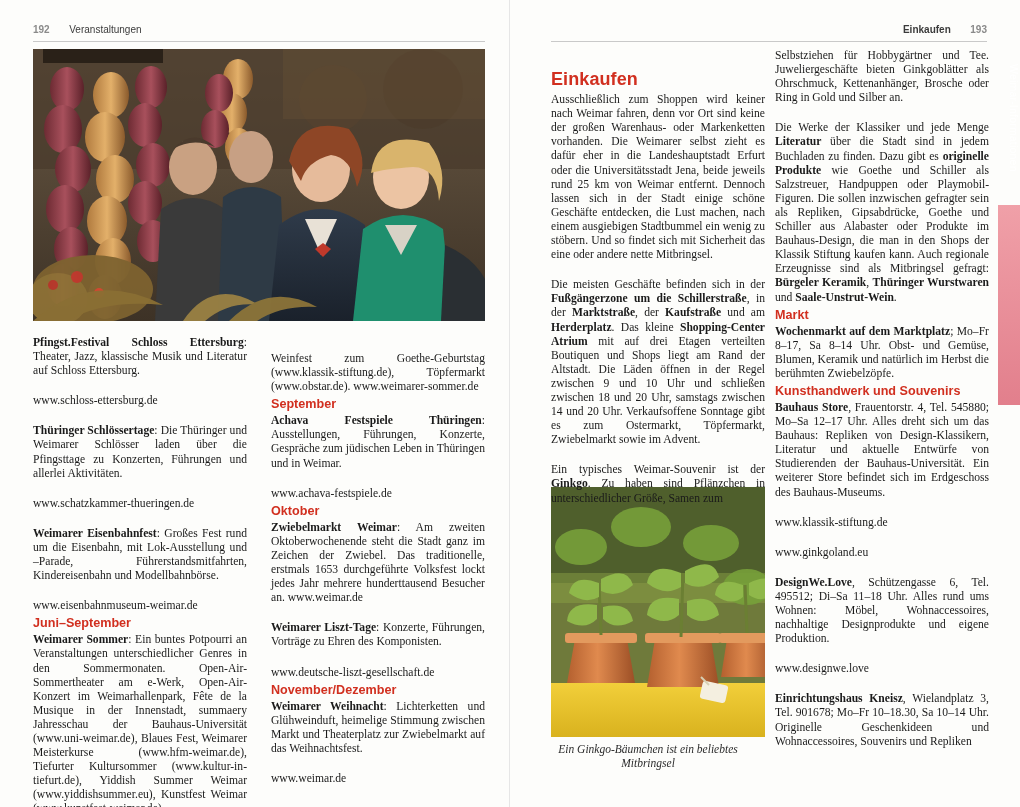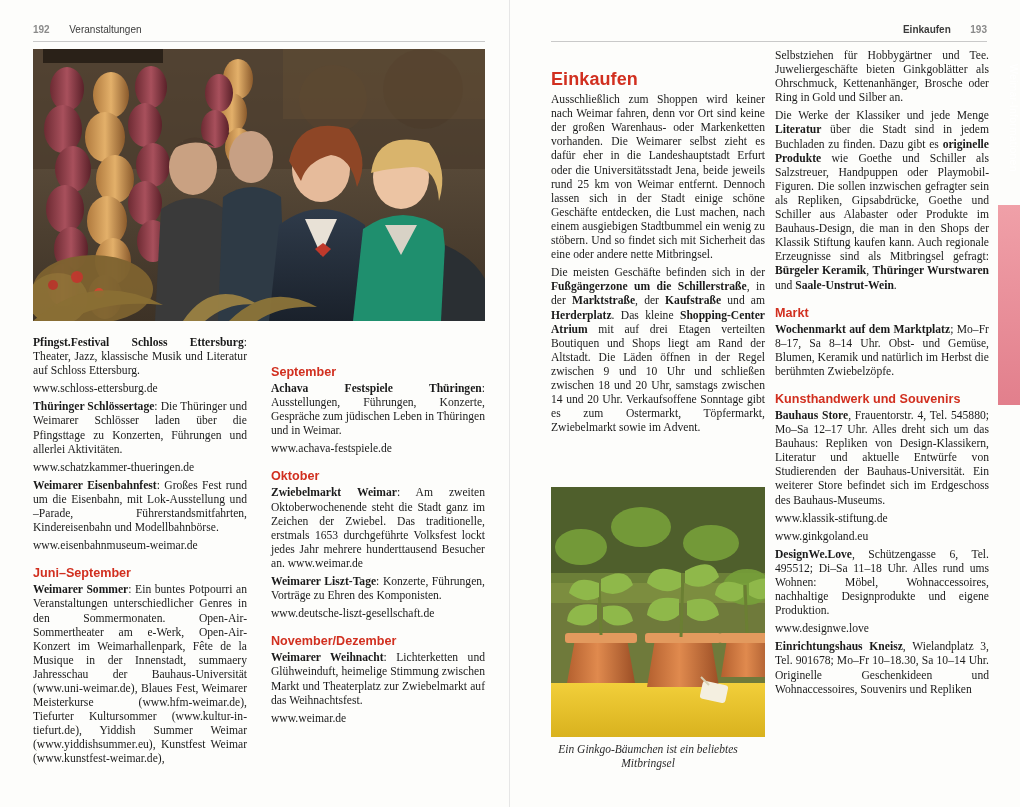--- a/index.html
+++ b/index.html
@@ -126,27 +126,27 @@
   }
   .c1 { left: 33px;  top: 336px; width: 214px; height: 432px; }
   .c2 { left: 271px; top: 352px; width: 214px; height: 432px; }
   .c3 { left: 551px; top: 72px;  width: 214px; height: 400px; }
   .c4 { left: 775px; top: 49px;  width: 214px; height: 735px; }
 
   .col p {
     margin: 0 0 0 0;
     text-indent: 0;
   }
-  .col p + p { margin-top: 4px; }
+  .col p + p { margin-top: 16px; }
   .sectitle {
     font-family: "Liberation Sans", sans-serif;
     font-weight: bold;
     font-size: 12.6px;
     color: #d12f1f;
-    margin: 13px 0 2px 0;
+    margin: 3px 0 2px 0;
     line-height: 15px;
   }
   .headline {
     font-family: "Liberation Sans", sans-serif;
     font-weight: bold;
     font-size: 18px;
     color: #d12f1f;
     margin: 0 0 7px 0;
     letter-spacing: 0.1px;
   }
@@ -351,20 +351,21 @@
       <span class="b">Weimarer Eisenbahnfest</span><span>: Großes Fest rund um die Eisenbahn, mit Lok-Ausstellung und –Parade, Führerstandsmitfahrten, Kindereisenbahn und Modellbahnbörse.</span>
     </p>
     <p class="url">www.eisenbahnmuseum-weimar.de</p>
     <div class="sectitle">Juni–September</div>
     <p>
       <span class="b">Weimarer Sommer</span><span>: Ein buntes Potpourri an Veranstaltungen unterschiedlicher Genres in den Sommermonaten. Open-Air-Sommertheater am e-Werk, Open-Air-Konzert im Weimarhallenpark, Fête de la Musique in der Innenstadt, summaery Jahresschau der Bauhaus-Universität (www.uni-weimar.de), Blaues Fest, Weimarer Meisterkurse (www.hfm-weimar.de), Tiefurter Kultursommer (www.kultur-in-tiefurt.de), Yiddish Summer Weimar (www.yiddishsummer.eu), Kunstfest Weimar (www.kunstfest-weimar.de),</span>
     </p>
   </div>
 
   <div class="col c2">
+    <p>Weinfest zum Goethe-Geburtstag (www.klassik-stiftung.de), Töpfermarkt (www.obstar.de). www.weimarer-sommer.de</p>
     <div class="sectitle">September</div>
     <p>
       <span class="b">Achava Festspiele Thüringen</span><span>: Ausstellungen, Führungen, Konzerte, Gespräche zum jüdischen Leben in Thüringen und in Weimar.</span>
     </p>
     <p class="url">www.achava-festspiele.de</p>
     <div class="sectitle">Oktober</div>
     <p>
       <span class="b">Zwiebelmarkt Weimar</span><span>: Am zweiten Oktoberwochenende steht die Stadt ganz im Zeichen der Zwiebel. Das traditionelle, erstmals 1653 durchgeführte Volksfest lockt jedes Jahr mehrere hunderttausend Besucher an. www.weimar.de</span>
     </p>
     <p>
@@ -375,20 +376,21 @@
     <p>
       <span class="b">Weimarer Weihnacht</span><span>: Lichterketten und Glühweinduft, heimelige Stimmung zwischen Markt und Theaterplatz zur Zwiebelmarkt auf das Weihnachtsfest.</span>
     </p>
     <p class="url">www.weimar.de</p>
   </div>
 
   <div class="col c3">
     <div class="headline">Einkaufen</div>
     <p>Ausschließlich zum Shoppen wird keiner nach Weimar fahren, denn vor Ort sind keine der großen Warenhaus- oder Markenketten vorhanden. Die Weimarer selbst zieht es dafür eher in die Landeshauptstadt Erfurt oder die Universitätsstadt Jena, beide jeweils rund 25 km von Weimar entfernt. Dennoch lassen sich in der Stadt einige schöne Geschäfte entdecken, die Lust machen, nach einem ausgiebigen Stadtbummel ein wenig zu stöbern. Und so findet sich mit Sicherheit das eine oder andere nette Mitbringsel.</p>
     <p><span>Die meisten Geschäfte befinden sich in der </span><span class="b">Fußgängerzone um die Schillerstraße</span><span>, in der </span><span class="b">Marktstraße</span><span>, der </span><span class="b">Kaufstraße</span><span> und am </span><span class="b">Herderplatz</span><span>. Das kleine </span><span class="b">Shopping-Center Atrium</span><span> mit auf drei Etagen verteilten Boutiquen und Shops liegt am Rand der Altstadt. Die Läden öffnen in der Regel zwischen 9 und 10 Uhr und schließen zwischen 18 und 20 Uhr, samstags zwischen 14 und 20 Uhr. Verkaufsoffene Sonntage gibt es zum Ostermarkt, Töpfermarkt, Zwiebelmarkt sowie im Advent.</span></p>
+    <p><span>Ein typisches Weimar-Souvenir ist der </span><span class="b">Ginkgo</span><span>. Zu haben sind Pflänzchen in unterschiedlicher Größe, Samen zum</span></p>
   </div>
 
   <div class="col c4">
     <p><span>Selbstziehen für Hobbygärtner und Tee. Juweliergeschäfte bieten Ginkgoblätter als Ohrschmuck, Kettenanhänger, Brosche oder Ring in Gold und Silber an.</span></p>
     <p><span>Die Werke der Klassiker und jede Menge </span><span class="b">Literatur</span><span> über die Stadt sind in jedem Buchladen zu finden. Dazu gibt es </span><span class="b">originelle Produkte</span><span> wie Goethe und Schiller als Salzstreuer, Handpuppen oder Playmobil-Figuren. Die sollen inzwischen gefragter sein als Repliken, Gipsabdrücke, Goethe und Schiller aus Alabaster oder Produkte im Bauhaus-Design, die man in den Shops der Klassik Stiftung kaufen kann. Auch regionale Erzeugnisse sind als Mitbringsel gefragt: </span><span class="b">Bürgeler Keramik</span><span>, </span><span class="b">Thüringer Wurstwaren</span><span> und </span><span class="b">Saale-Unstrut-Wein</span><span>.</span></p>
 
     <div class="sectitle">Markt</div>
     <p>
       <span class="b">Wochenmarkt auf dem Marktplatz</span><span>; Mo–Fr 8–17, Sa 8–14 Uhr. Obst- und Gemüse, Blumen, Keramik und natürlich im Herbst die berühmten Zwiebelzöpfe.</span>
     </p>

